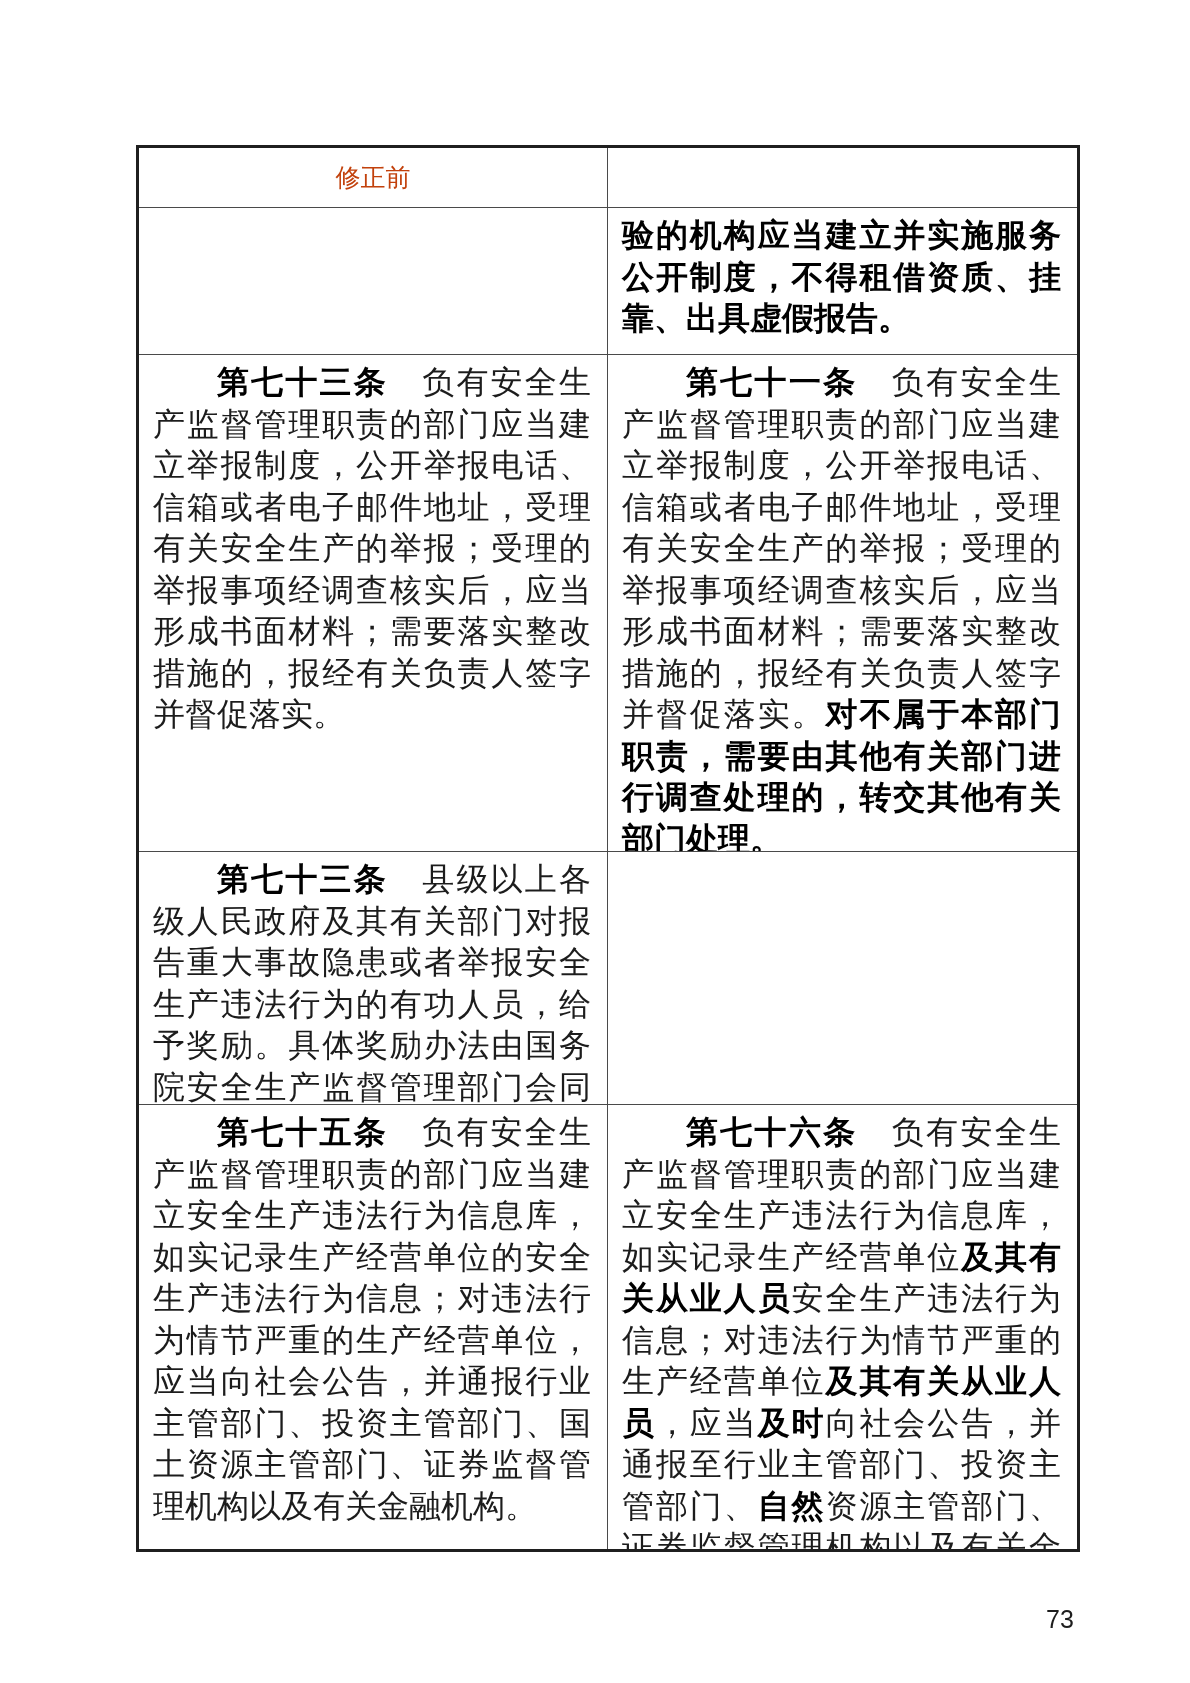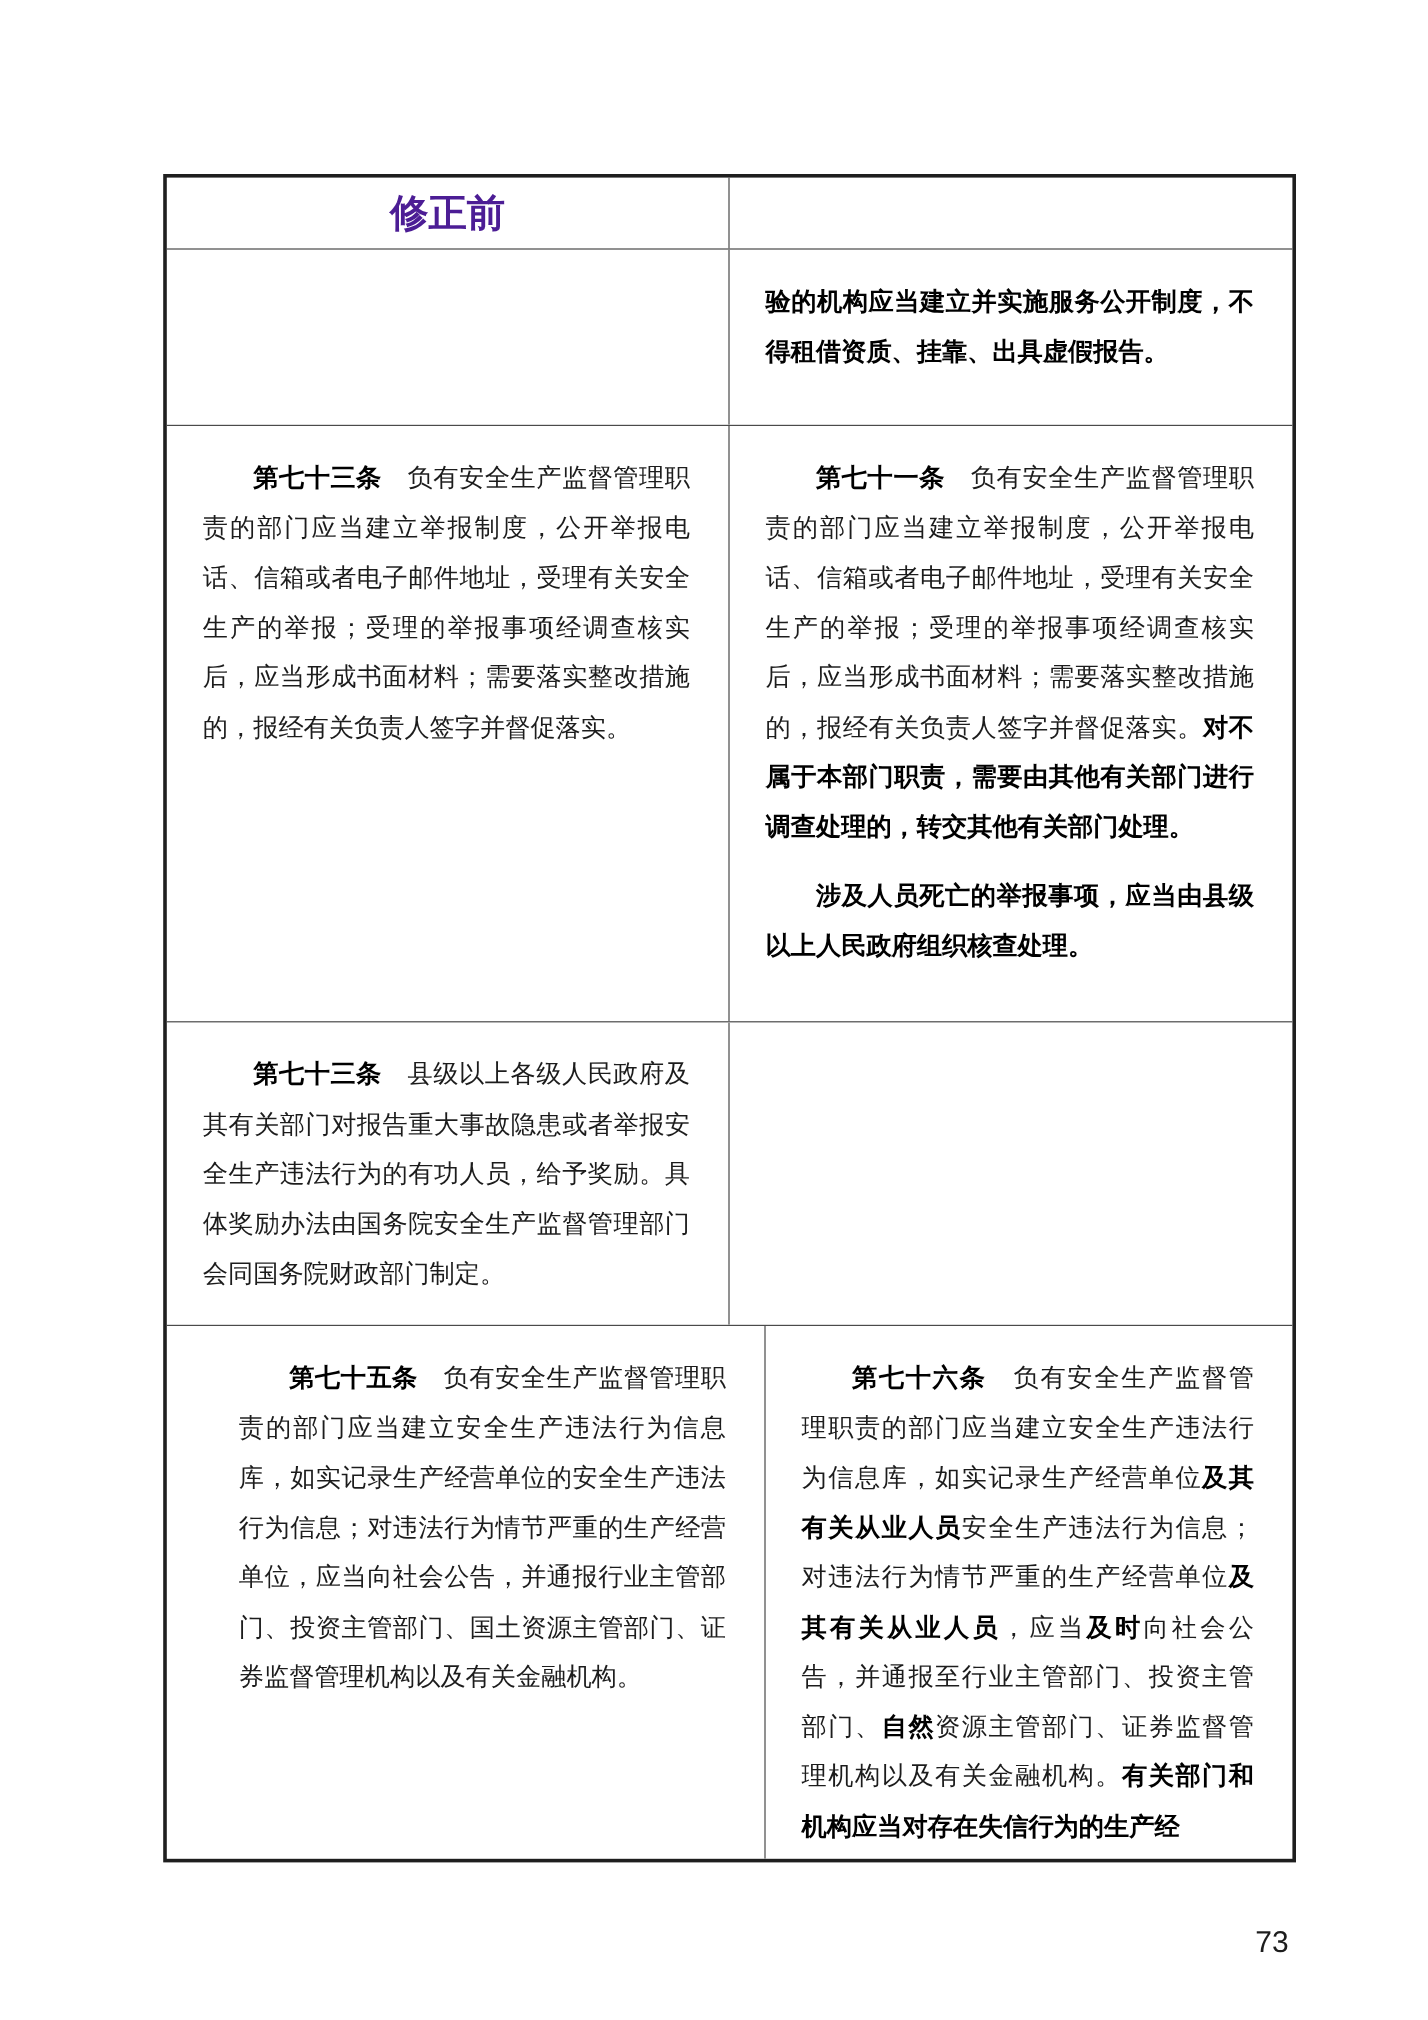--- a/index.html
+++ b/index.html
@@ -36,45 +36,45 @@
   }
   .thead {
     height: 60px;
     border-bottom: 1.5px solid #4a4a4a;
   }
   .th {
     display: flex;
     align-items: center;
     justify-content: center;
     font-family: "Liberation Sans", "DejaVu Sans", sans-serif;
-    font-weight: 700;
-    font-size: 32px;
-    color: #4c1d95;
+    font-weight: 400;
+    font-size: 25px;
+    color: #c2410c;
     box-sizing: border-box;
   }
   .col-before {
     width: 469px;
     border-right: 1.5px solid #4a4a4a;
   }
   .col-after {
     flex: 1;
   }
   .tr {
     border-top: 1.5px solid #4a4a4a;
     overflow: hidden;
   }
   .tr:first-child { border-top: none; }
   .td {
     box-sizing: border-box;
     padding: 7px 16px 0 14px;
     overflow: hidden;
   }
   .td p {
-    margin: 16px;
-    font-size: 21px;
+    margin: 0;
+    font-size: 32px;
     line-height: 41.5px;
     text-align: justify;
     text-justify: inter-character;
     color: #1c1c1c;
   }
   .td p.indent { text-indent: 2em; }
   .seg-reg { font-family: Liberation Sans, sans-serif; }
   .seg-bold {
     font-family: "Liberation Sans", "DejaVu Sans", sans-serif;
     font-weight: 700;
@@ -111,21 +111,21 @@
           <div class="td col-after">
             <p class="indent"><span class="seg-bold">第七十一条</span><span class="seg-reg">　负有安全生产监督管理职责的部门应当建立举报制度，公开举报电话、信箱或者电子邮件地址，受理有关安全生产的举报；受理的举报事项经调查核实后，应当形成书面材料；需要落实整改措施的，报经有关负责人签字并督促落实。</span><span class="seg-bold">对不属于本部门职责，需要由其他有关部门进行调查处理的，转交其他有关部门处理。</span></p>
             <p class="indent"><span class="seg-bold">涉及人员死亡的举报事项，应当由县级以上人民政府组织核查处理。</span></p>
           </div>
         </div>
         <div class="tr" style="height: 253px;">
           <div class="td col-before">
             <p class="indent"><span class="seg-bold">第七十三条</span><span class="seg-reg">　县级以上各级人民政府及其有关部门对报告重大事故隐患或者举报安全生产违法行为的有功人员，给予奖励。具体奖励办法由国务院安全生产监督管理部门会同国务院财政部门制定。</span></p>
           </div>
         </div>
-        <div class="tr" style="height: 445px; padding-left: 30px;">
+        <div class="tr" style="height: 445px;">
           <div class="td col-before">
             <p class="indent"><span class="seg-bold">第七十五条</span><span class="seg-reg">　负有安全生产监督管理职责的部门应当建立安全生产违法行为信息库，如实记录生产经营单位的安全生产违法行为信息；对违法行为情节严重的生产经营单位，应当向社会公告，并通报行业主管部门、投资主管部门、国土资源主管部门、证券监督管理机构以及有关金融机构。</span></p>
           </div>
           <div class="td col-after">
             <p class="indent"><span class="seg-bold">第七十六条</span><span class="seg-reg">　负有安全生产监督管理职责的部门应当建立安全生产违法行为信息库，如实记录生产经营单位</span><span class="seg-bold">及其有关从业人员</span><span class="seg-reg">安全生产违法行为信息；对违法行为情节严重的生产经营单位</span><span class="seg-bold">及其有关从业人员</span><span class="seg-reg">，应当</span><span class="seg-bold">及时</span><span class="seg-reg">向社会公告，并通报至行业主管部门、投资主管部门、</span><span class="seg-bold">自然</span><span class="seg-reg">资源主管部门、证券监督管理机构以及有关金融机构。</span><span class="seg-bold">有关部门和机构应当对存在失信行为的生产经</span></p>
           </div>
         </div>
       </div>
   </div>
   <div class="page-number">73</div>

